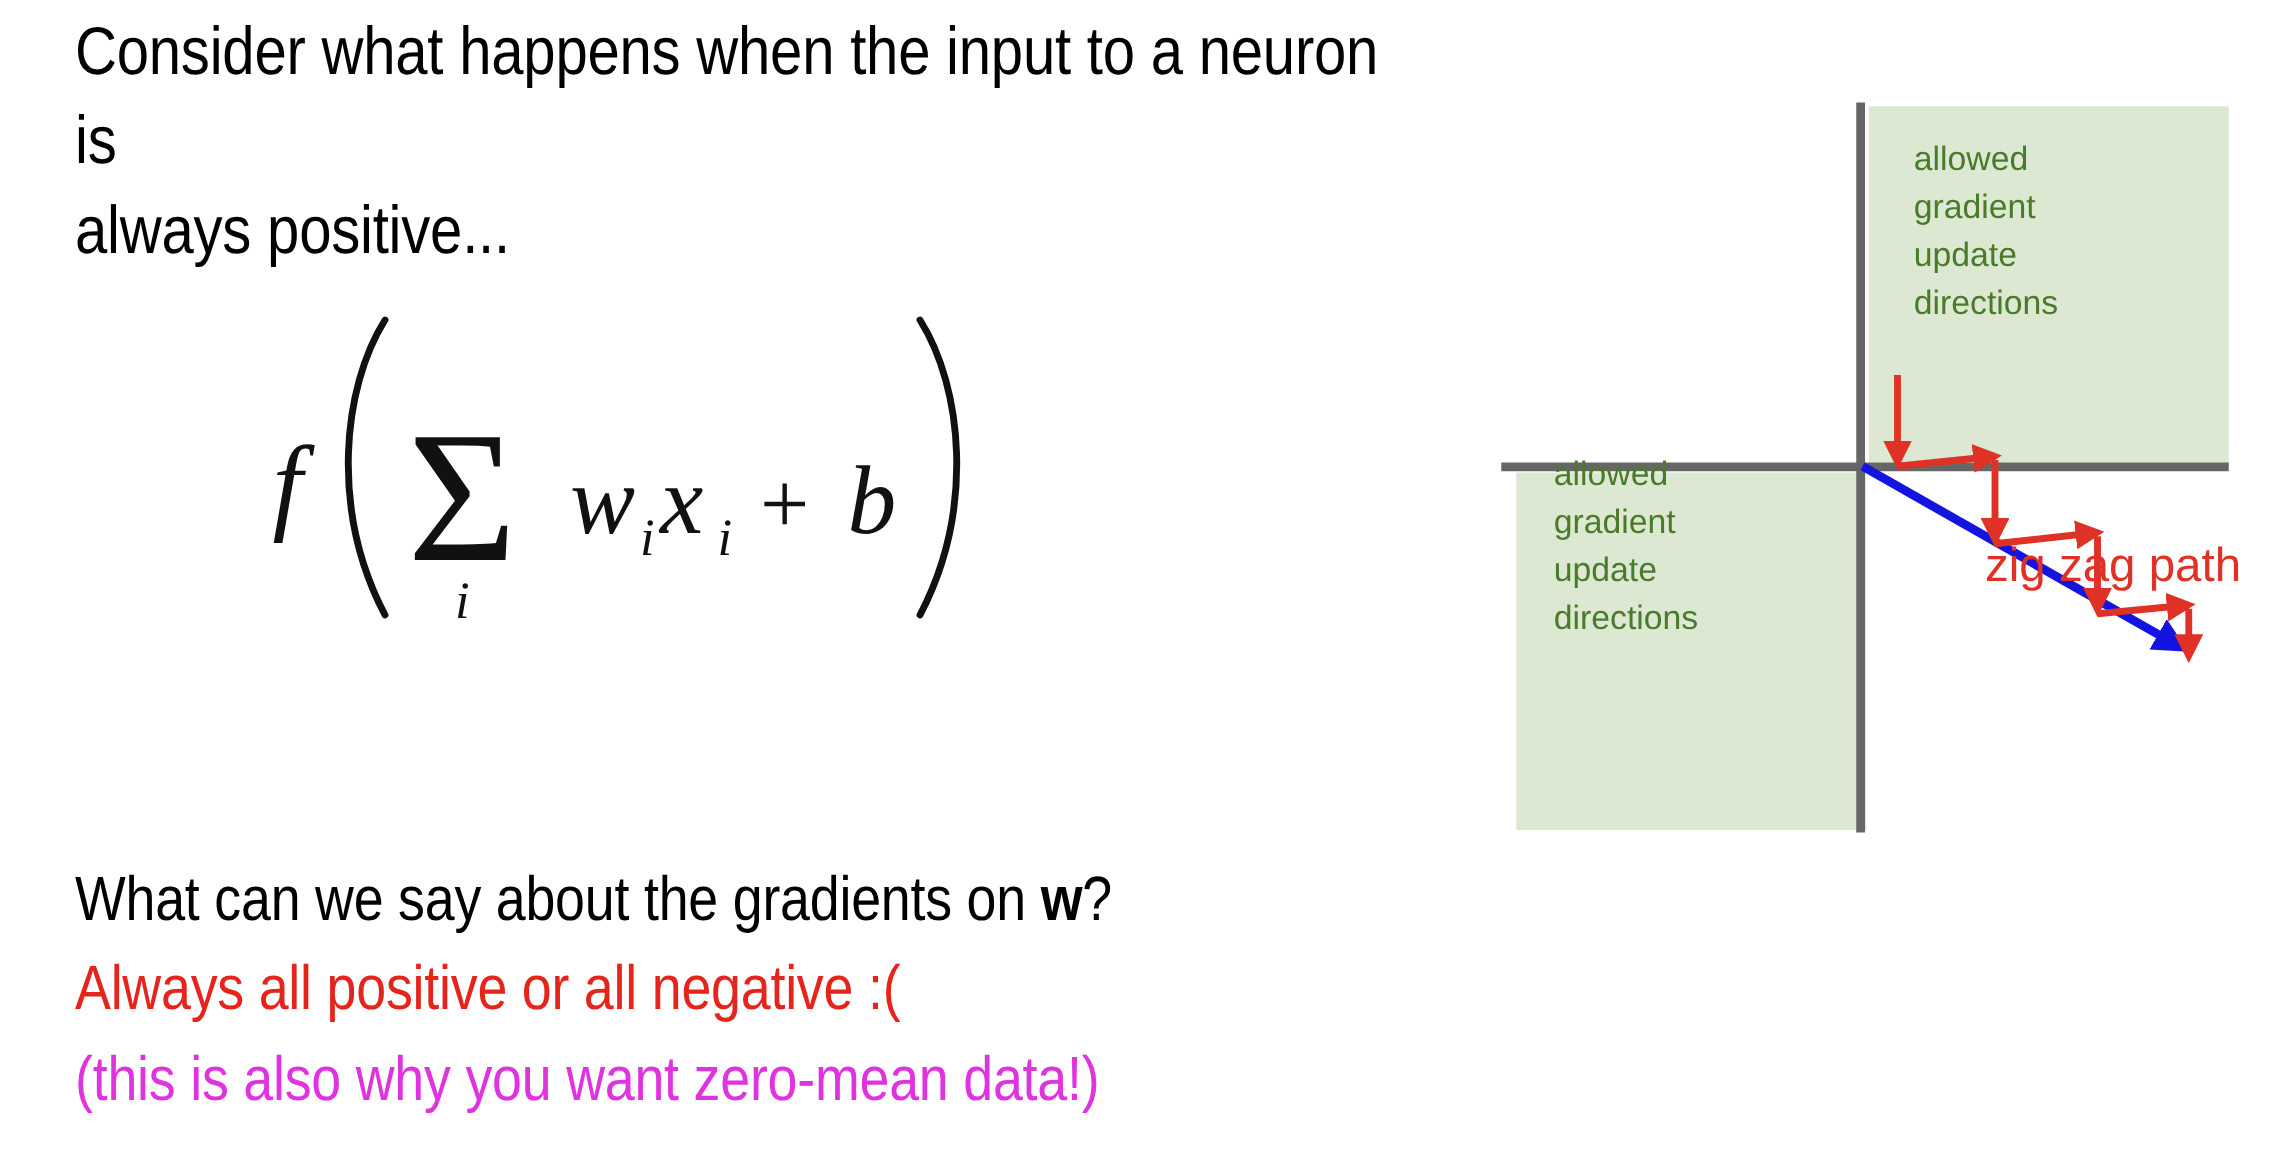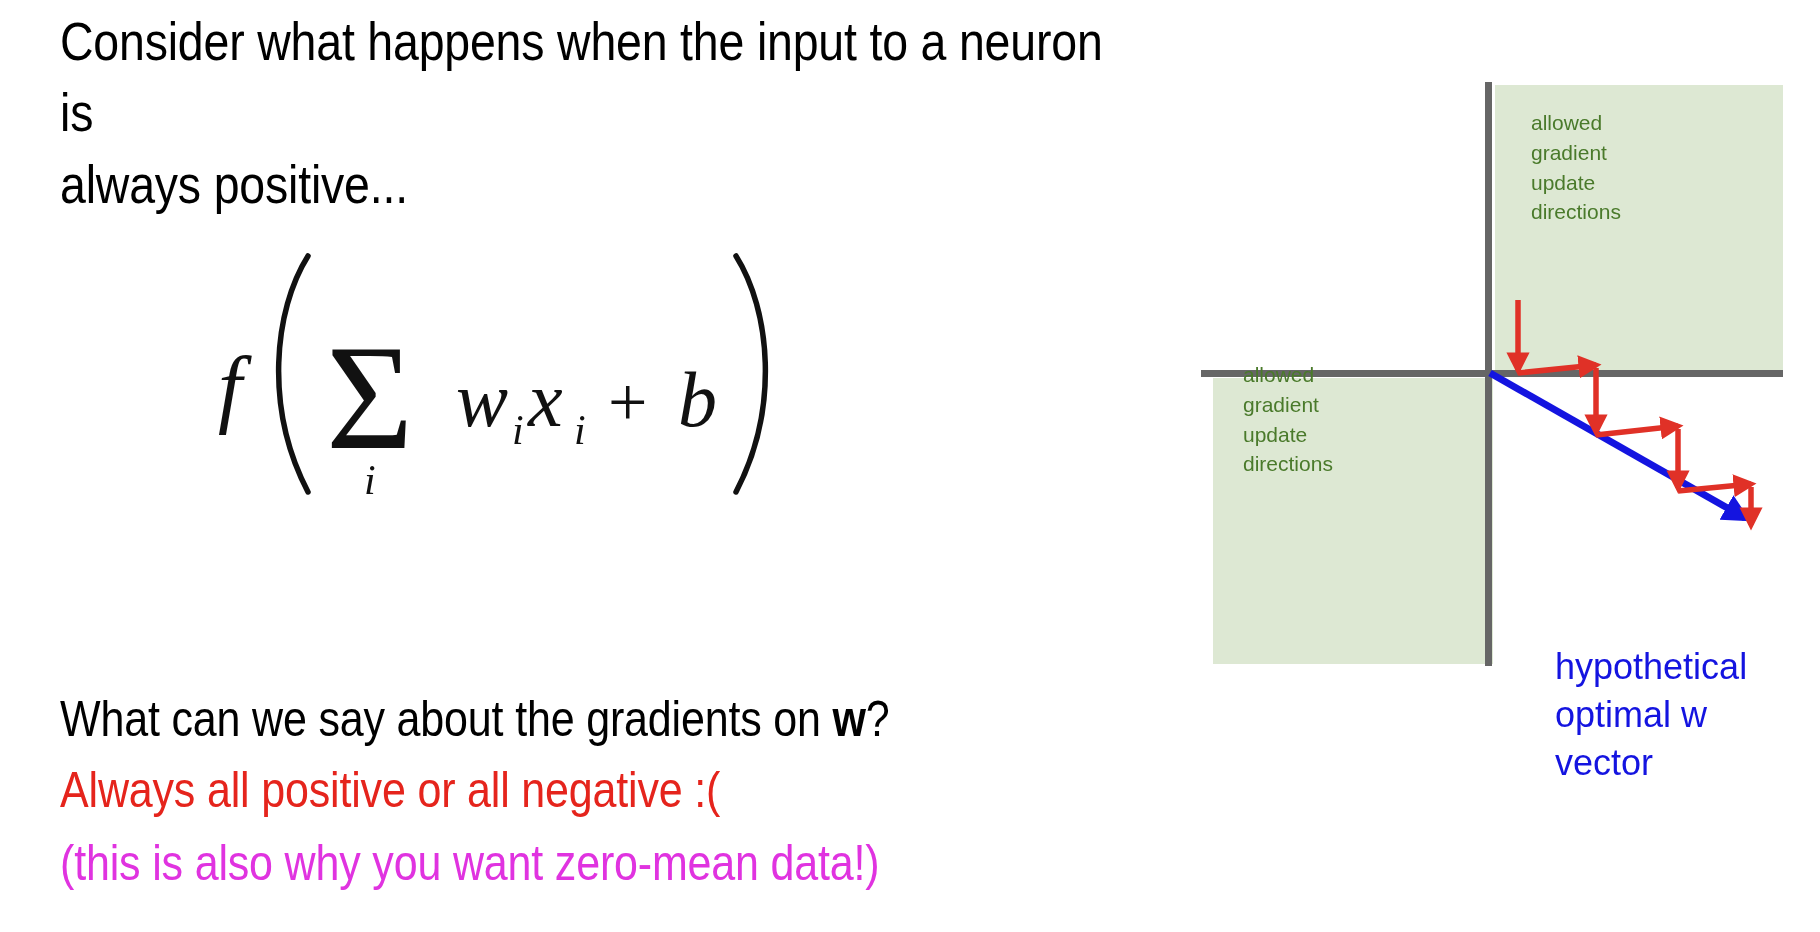--- a/index.html
+++ b/index.html
@@ -86,21 +86,21 @@
   #axis-v {
     left: 292px;   
     top:  22px;    
     width: 7px;
     height: 584px; 
   }
 
   .quadlabel {
     position: absolute;
     font-family: "Liberation Sans", sans-serif;
-    font-size: 21px;
+    font-size: 27px;
     line-height: 1.42;
     color: #4a7a2b;
     white-space: pre-line;
   }
   #quadlabel-tr { left: 338px; top: 48px;  }
   #quadlabel-bl { left: 50px;  top: 300px; }
 
   #zigzag-svg {
     position: absolute;
     left: 0; top: 0;
@@ -206,25 +206,23 @@
 
       <line x1="325" y1="240" x2="325" y2="310" stroke="#e03127" stroke-width="5.5" marker-end="url(#redArrow)"></line>
       <line x1="325" y1="313" x2="403" y2="305" stroke="#e03127" stroke-width="5.5" marker-end="url(#redArrow)"></line>
       <line x1="403" y1="308" x2="403" y2="372" stroke="#e03127" stroke-width="5.5" marker-end="url(#redArrow)"></line>
       <line x1="403" y1="375" x2="485" y2="366" stroke="#e03127" stroke-width="5.5" marker-end="url(#redArrow)"></line>
       <line x1="485" y1="369" x2="485" y2="428" stroke="#e03127" stroke-width="5.5" marker-end="url(#redArrow)"></line>
       <line x1="485" y1="431" x2="558" y2="424" stroke="#e03127" stroke-width="5.5" marker-end="url(#redArrow)"></line>
       <line x1="558" y1="427" x2="558" y2="465" stroke="#e03127" stroke-width="5.5" marker-end="url(#redArrow)"></line>
     </svg>
 
+    <div id="zigzag-label">zig zag path</div>
   </div>
 
-  <div id="optimal-label">hypothetical
-optimal w
-vector</div>
 
   <div id="line-q" class="bottomline narrow"><span>What can we say about the gradients on </span><b>w</b><span>?</span></div>
 
   <div id="line-red" class="bottomline narrow">Always all positive or all negative :(</div>
 
   <div id="line-mag" class="bottomline narrow">(this is also why you want zero-mean data!)</div>
 
 </div>
 
 </body></html>

